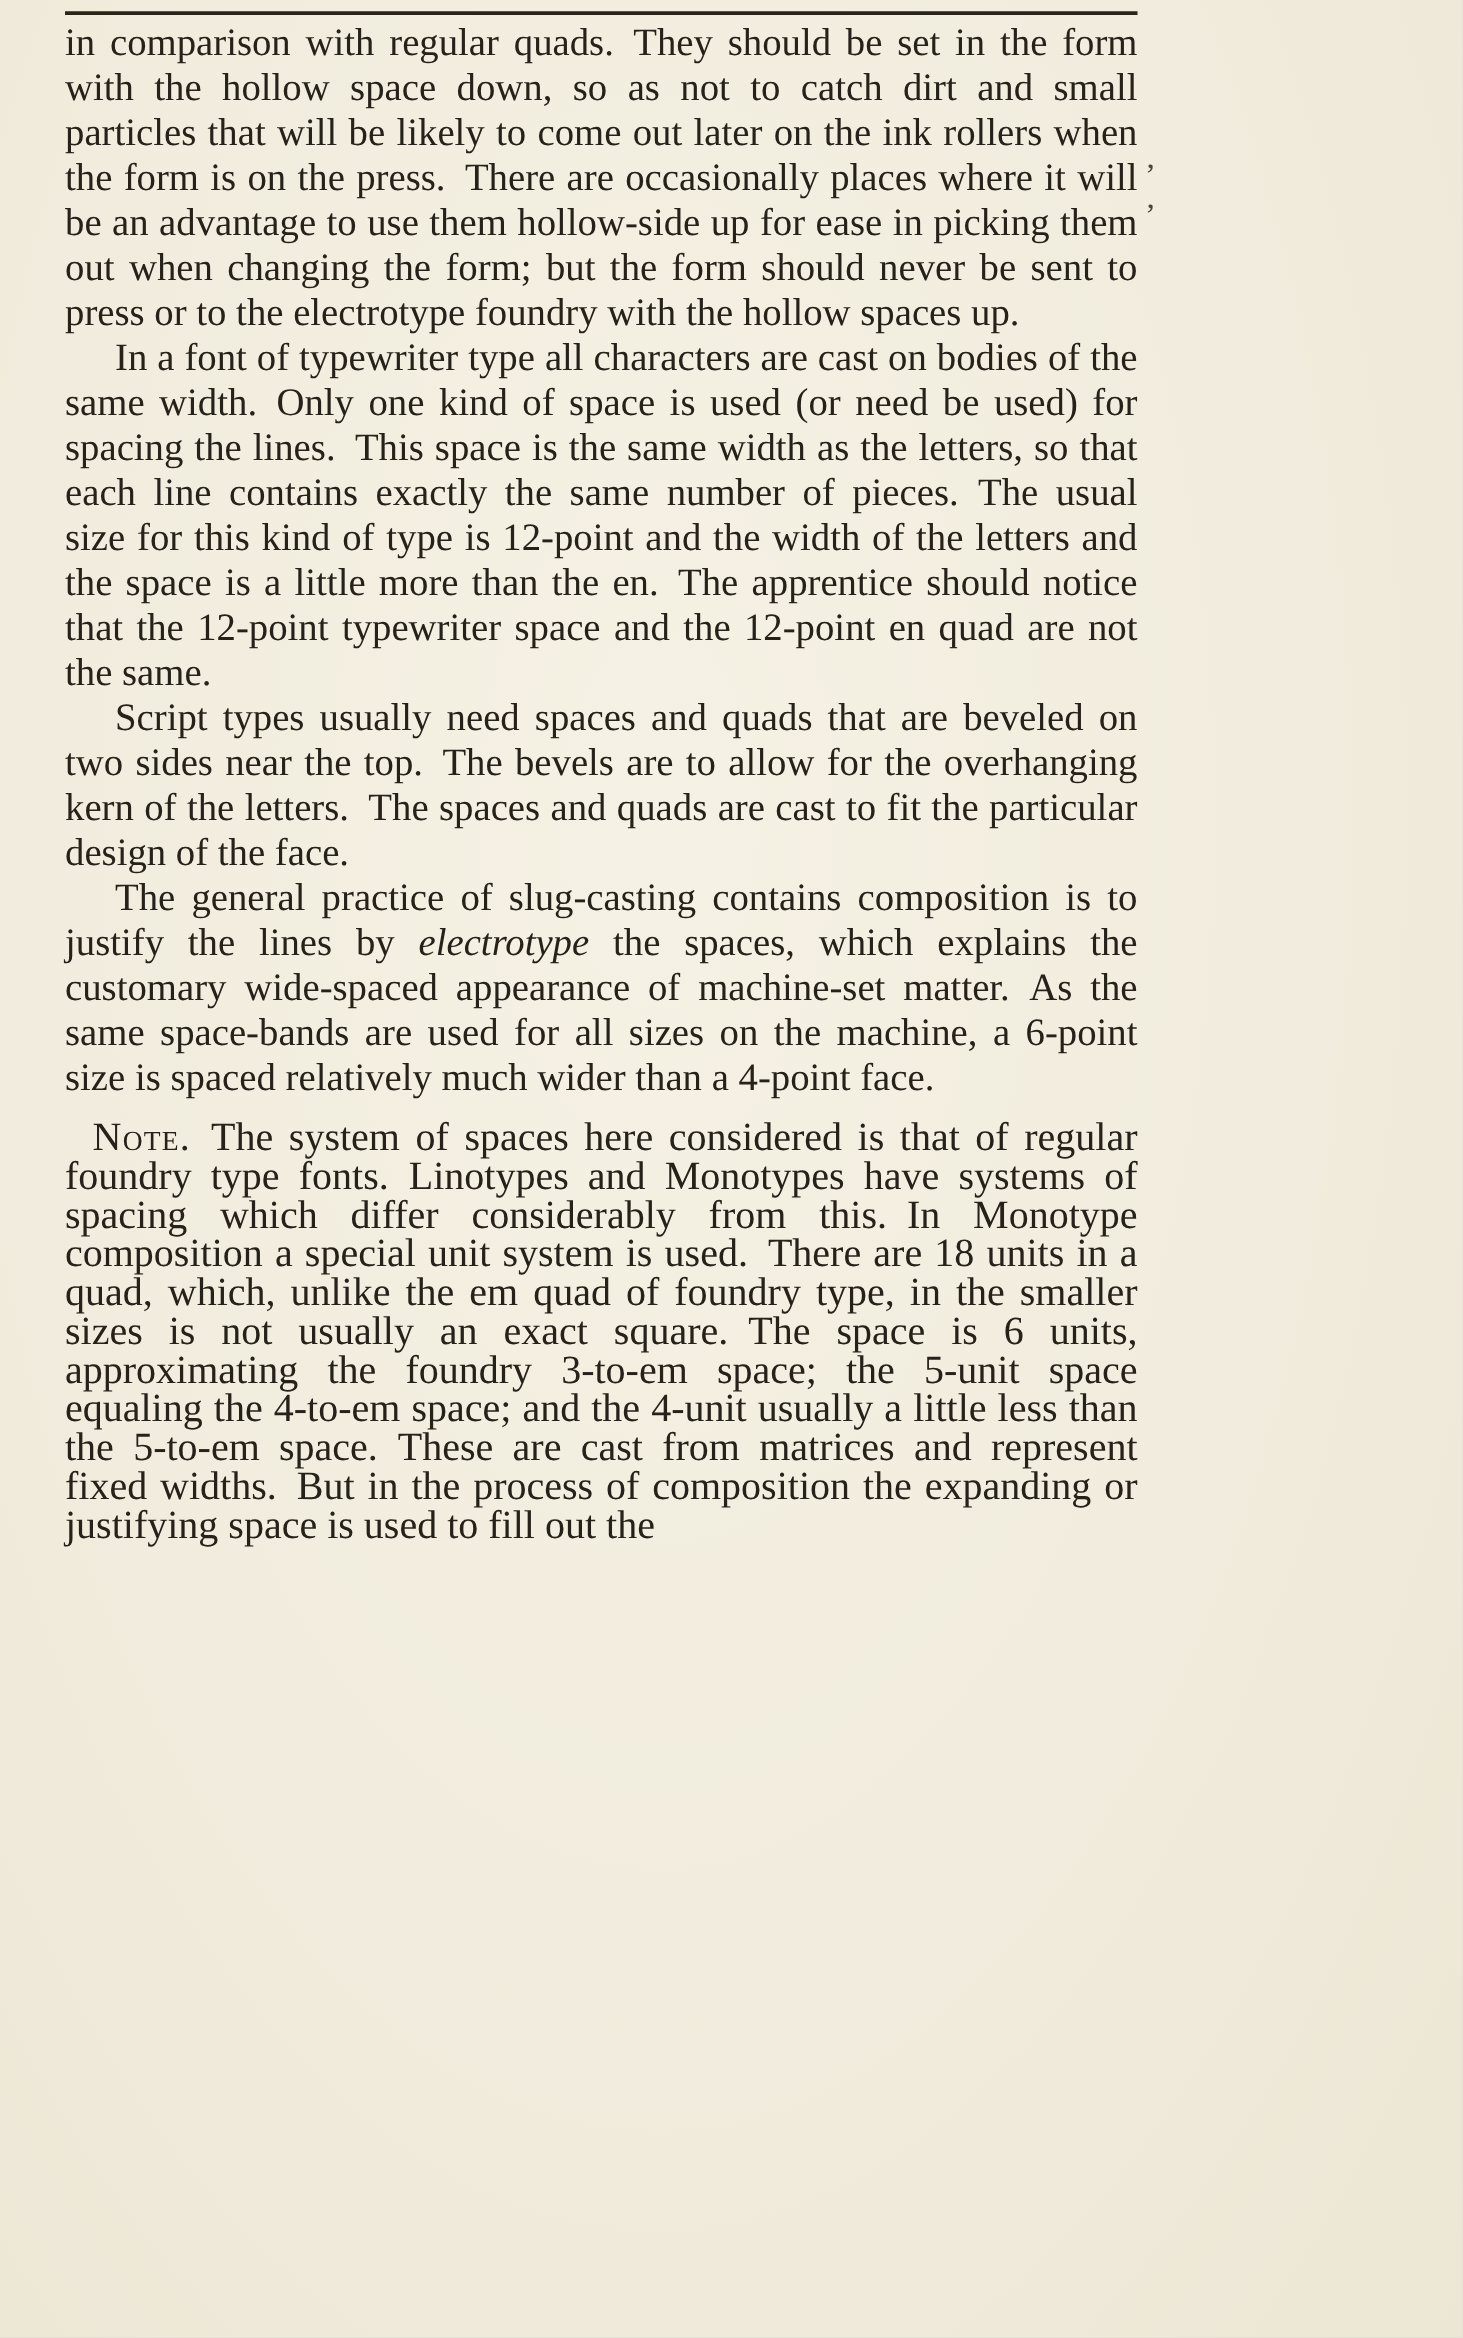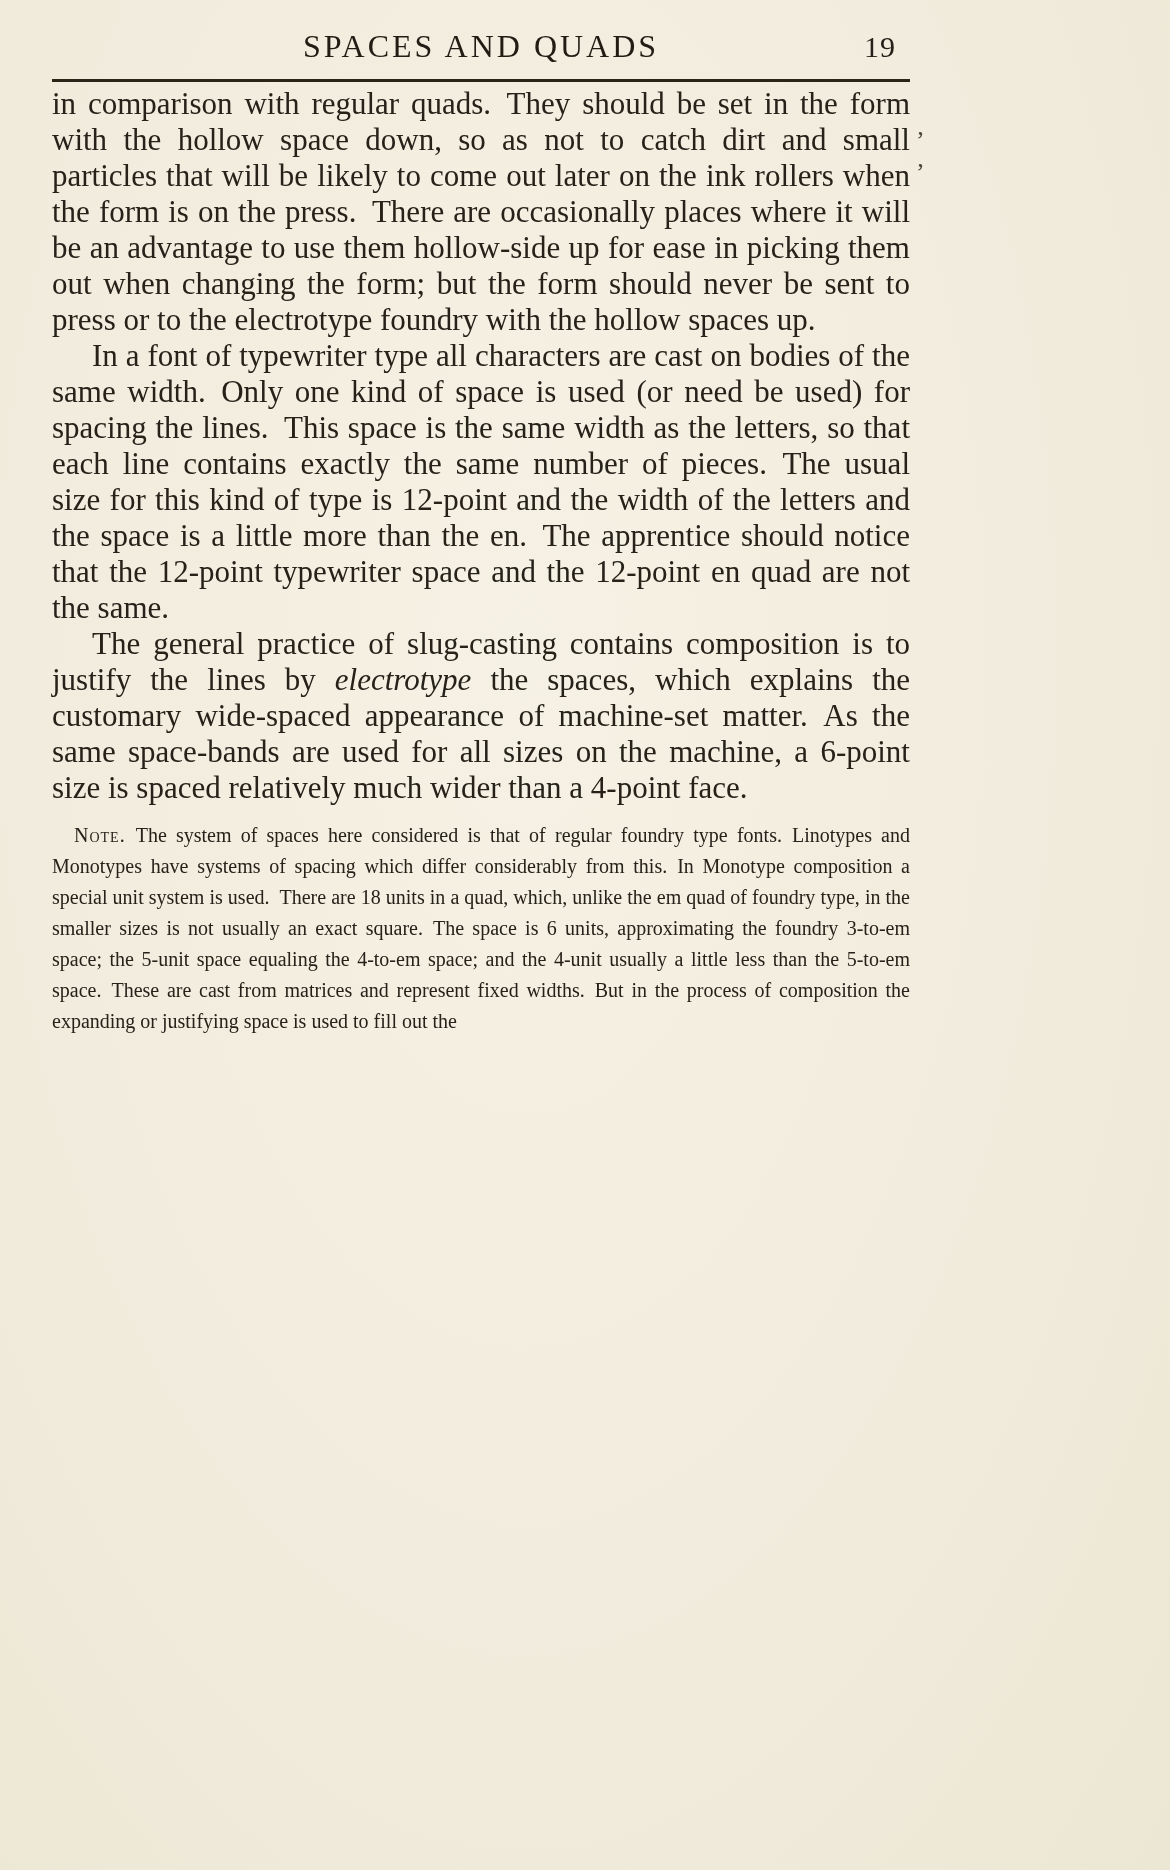--- a/index.html
+++ b/index.html
@@ -50,21 +50,21 @@
     font-size: 31px;
     line-height: 36px;
     text-align: justify;
     text-justify: inter-word;
     color: #26221a;
   }
   .para { margin: 0; }
   .indent { text-indent: 40px; }
   .note {
     margin-top: 14px;
-    font-size: 20px;
+    font-size: 32px;
     line-height: 31px;
     text-align: justify;
     text-justify: inter-word;
     text-indent: 22px;
   }
   .sc { font-variant: small-caps; letter-spacing: 1px; }
   .ital { font-style: italic; }
   .mark {
     position: absolute;
     font-size: 26px;
@@ -72,32 +72,29 @@
   }
   .mark1 { left: 916px; top: 126px; }
   .mark2 { left: 916px; top: 158px; }
 </style>
 </head>
 <body>
 
 <div class="page">
   <div class="content">
 
-    <header class="page-header">
-      <div class="running-title">SPACES AND QUADS</div>
-      <div class="page-number">19</div>
-    </header>
 
     <hr class="rule">
 
     <main class="body-text">
       <p class="para">in comparison with regular quads. They should be set in the form with the hollow space down, so as not to catch dirt and small particles that will be likely to come out later on the ink rollers when the form is on the press. There are occasionally places where it will be an advantage to use them hollow-side up for ease in picking them out when changing the form; but the form should never be sent to press or to the electrotype foundry with the hollow spaces up.</p>
 
       <p class="para indent">In a font of typewriter type all characters are cast on bodies of the same width. Only one kind of space is used (or need be used) for spacing the lines. This space is the same width as the letters, so that each line contains exactly the same number of pieces. The usual size for this kind of type is 12-point and the width of the letters and the space is a little more than the en. The apprentice should notice that the 12-point typewriter space and the 12-point en quad are not the same.</p>
 
+      <p class="para indent">Script types usually need spaces and quads that are beveled on two sides near the top. The bevels are to allow for the overhanging kern of the letters. The spaces and quads are cast to fit the particular design of the face.</p>
 
       <p class="para indent"><span>The general practice of slug-casting contains composition is to justify the lines by </span><i class="ital">electrotype</i><span> the spaces, which explains the customary wide-spaced appearance of machine-set matter. As the same space-bands are used for all sizes on the machine, a 6-point size is spaced relatively much wider than a 4-point face.</span></p>
 
       <p class="note"><span class="sc">Note.</span><span> The system of spaces here considered is that of regular foundry type fonts. Linotypes and Monotypes have systems of spacing which differ considerably from this. In Monotype composition a special unit system is used. There are 18 units in a quad, which, unlike the em quad of foundry type, in the smaller sizes is not usually an exact square. The space is 6 units, approximating the foundry 3-to-em space; the 5-unit space equaling the 4-to-em space; and the 4-unit usually a little less than the 5-to-em space. These are cast from matrices and represent fixed widths. But in the process of composition the expanding or justifying space is used to fill out the</span></p>
     </main>
 
   </div>
 
   <span class="mark mark1">’</span>
   <span class="mark mark2">’</span>

